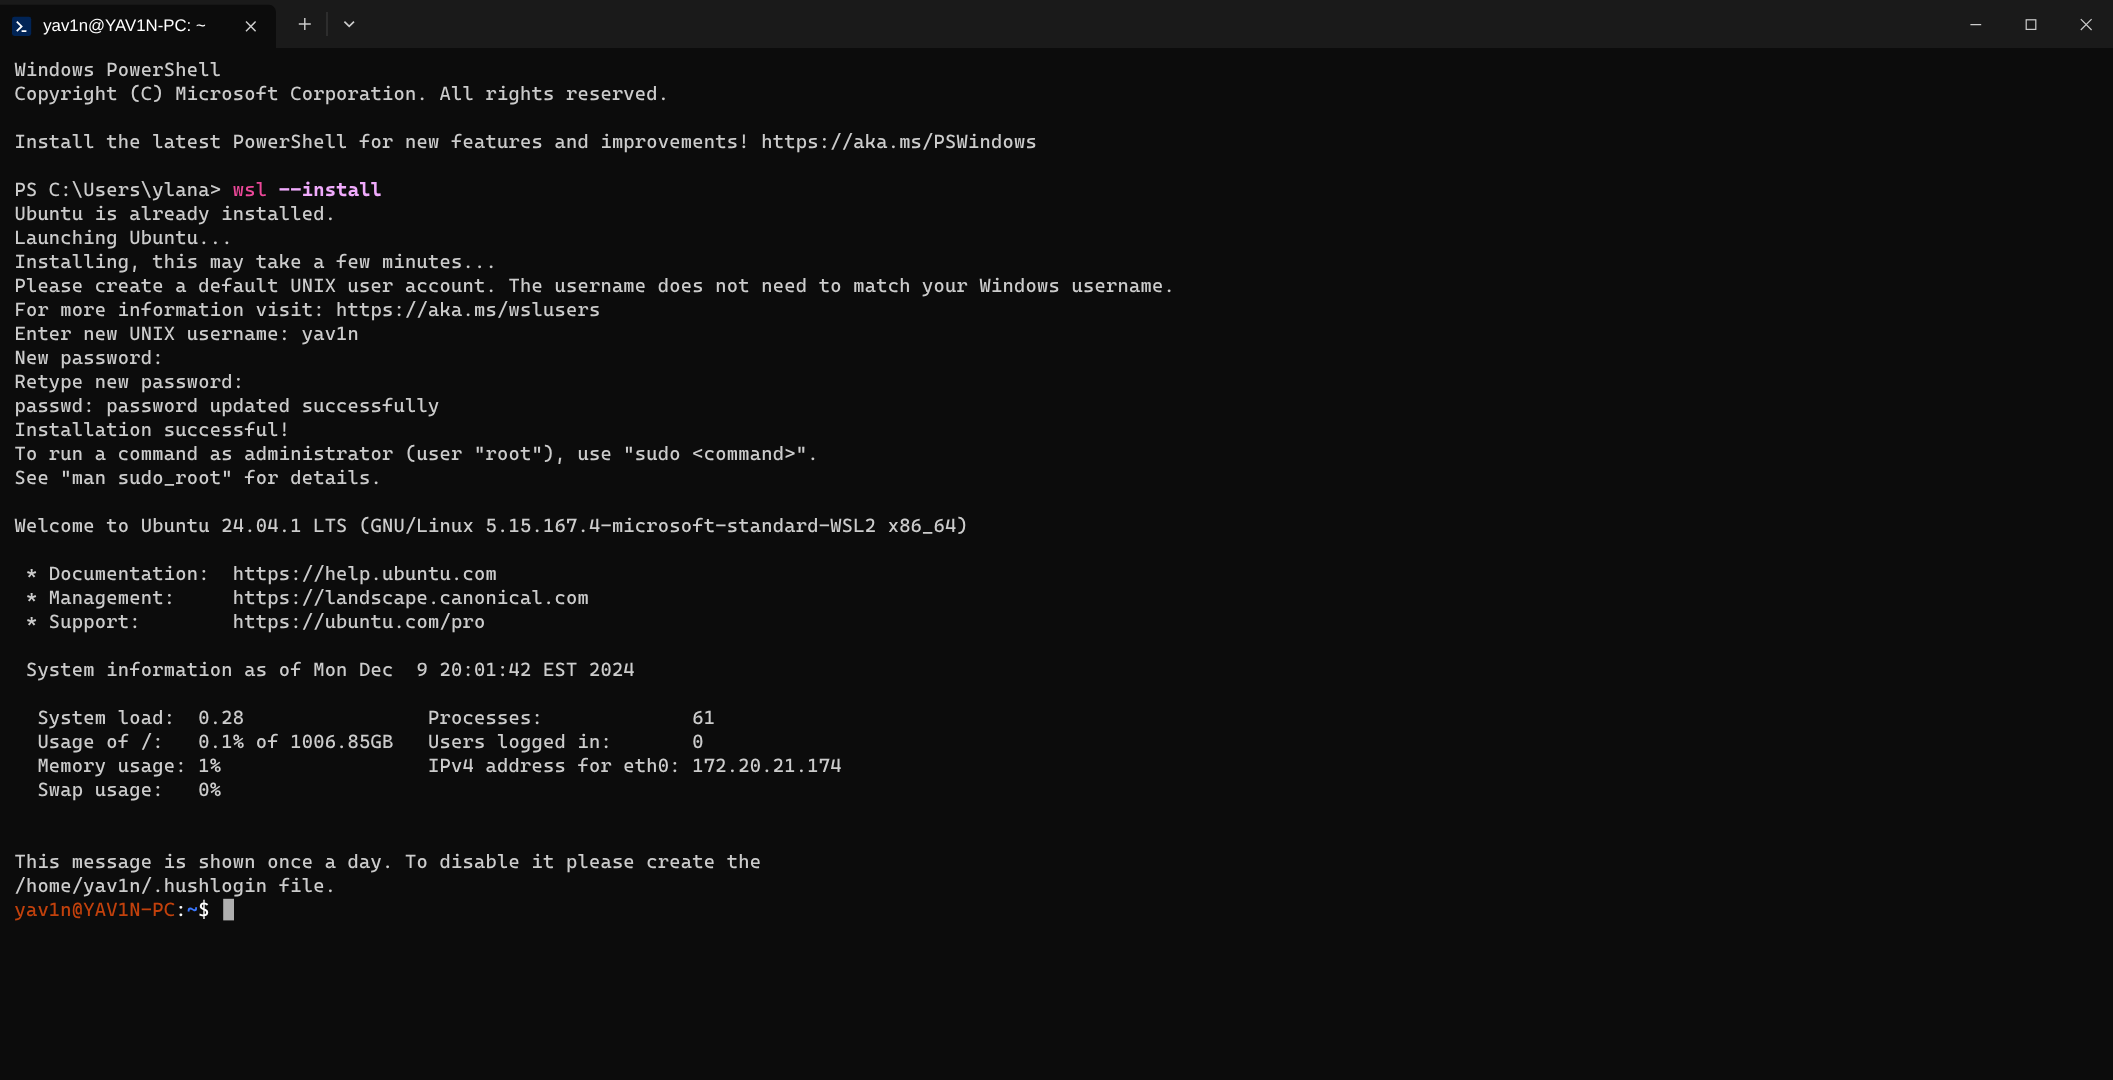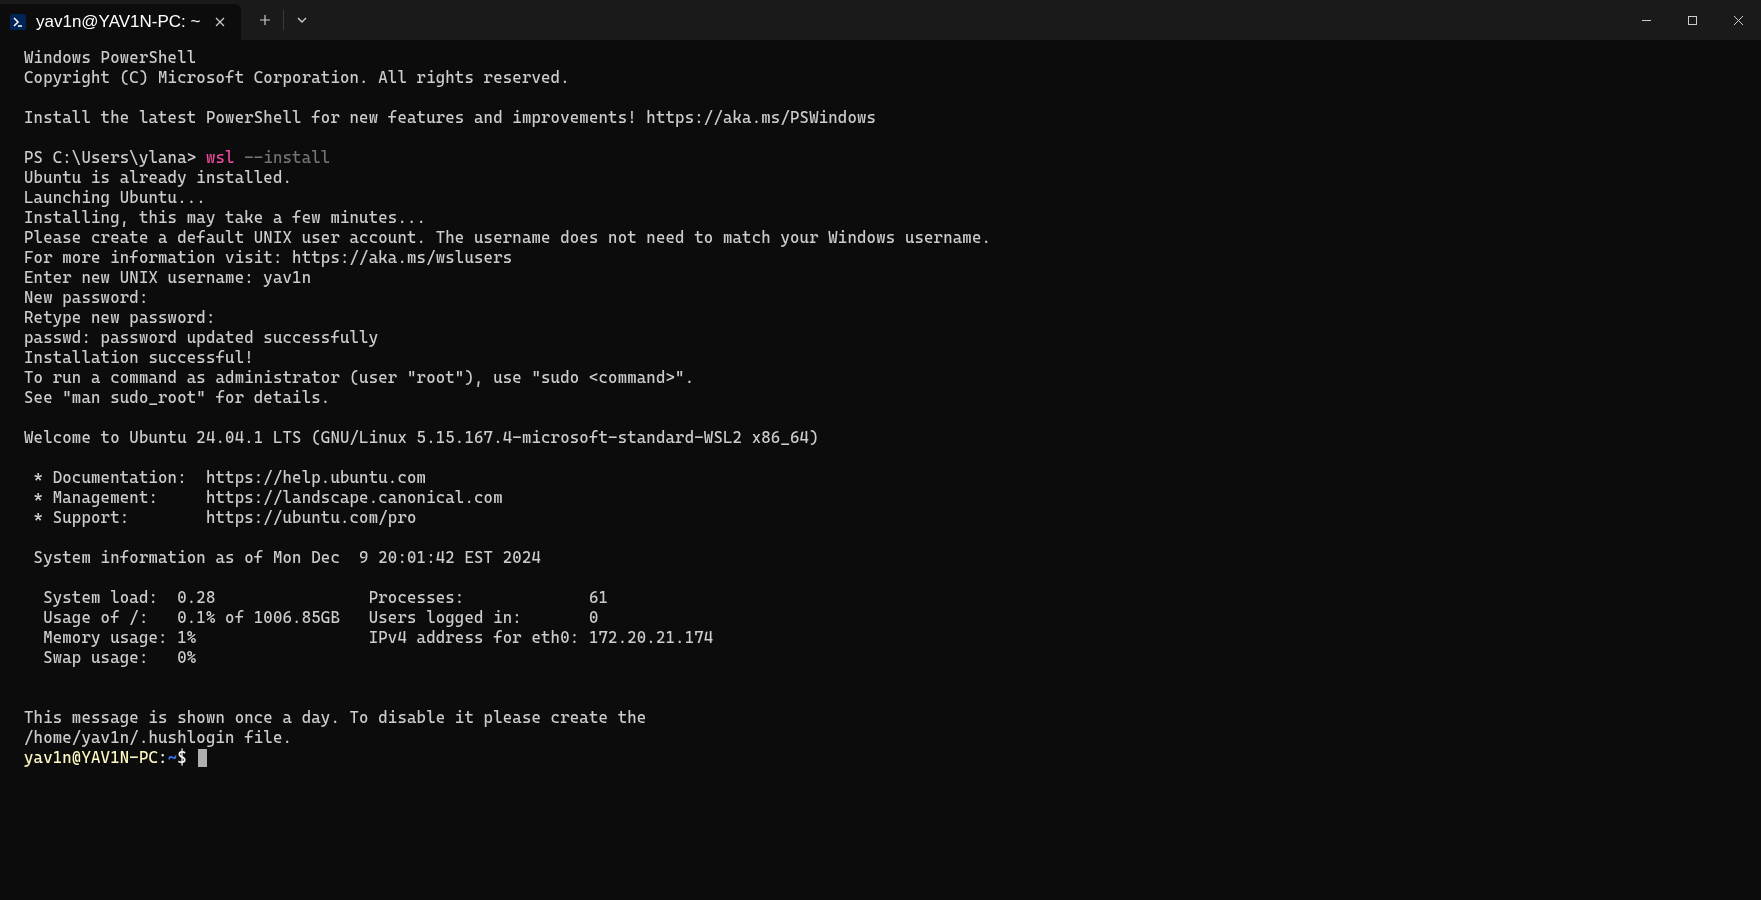--- a/index.html
+++ b/index.html
@@ -49,21 +49,21 @@
       display: flex;
       align-items: center;
       justify-content: center;
       font-size: 10px;
       color: #fff;
       border-radius: 2px;
     }
     .tab-title {
       color: #ffffff;
       font-family: 'Segoe UI', sans-serif;
-      font-size: 17px;
+      font-size: 14px;
       flex: 1;
     }
     .tab-close {
       color: #cccccc;
       font-family: 'Segoe UI', sans-serif;
       font-size: 14px;
       width: 18px;
       height: 18px;
       display: flex;
       align-items: center;
@@ -103,29 +103,29 @@
       width: 46px;
       display: flex;
       align-items: center;
       justify-content: center;
       cursor: pointer;
     }
     .win-btn svg { stroke: #cccccc; fill: none; }
     .terminal {
       flex: 1;
       background: #0c0c0c;
-      padding: 8px 24px;
+      padding: 8px 12px;
       white-space: pre;
       overflow: hidden;
       letter-spacing: 0.2px;
     }
     .line { min-height: 20px; }
     .yellow { color: #ec4899; }
-    .gray { color: #737373; }
-    .green { color: #fef9c3; }
+    .gray { color: #f0abfc; font-weight: bold; }
+    .green { color: #c2410c; }
     .blue { color: #3b78ff; }
     .white-cmd { color: #ffffff; }
     .cursor {
       display:inline-block;
       width: 9px;
       height: 18px;
       background: #cccccc;
       vertical-align: text-bottom;
       margin-left: 2px;
       opacity: 0.85;

